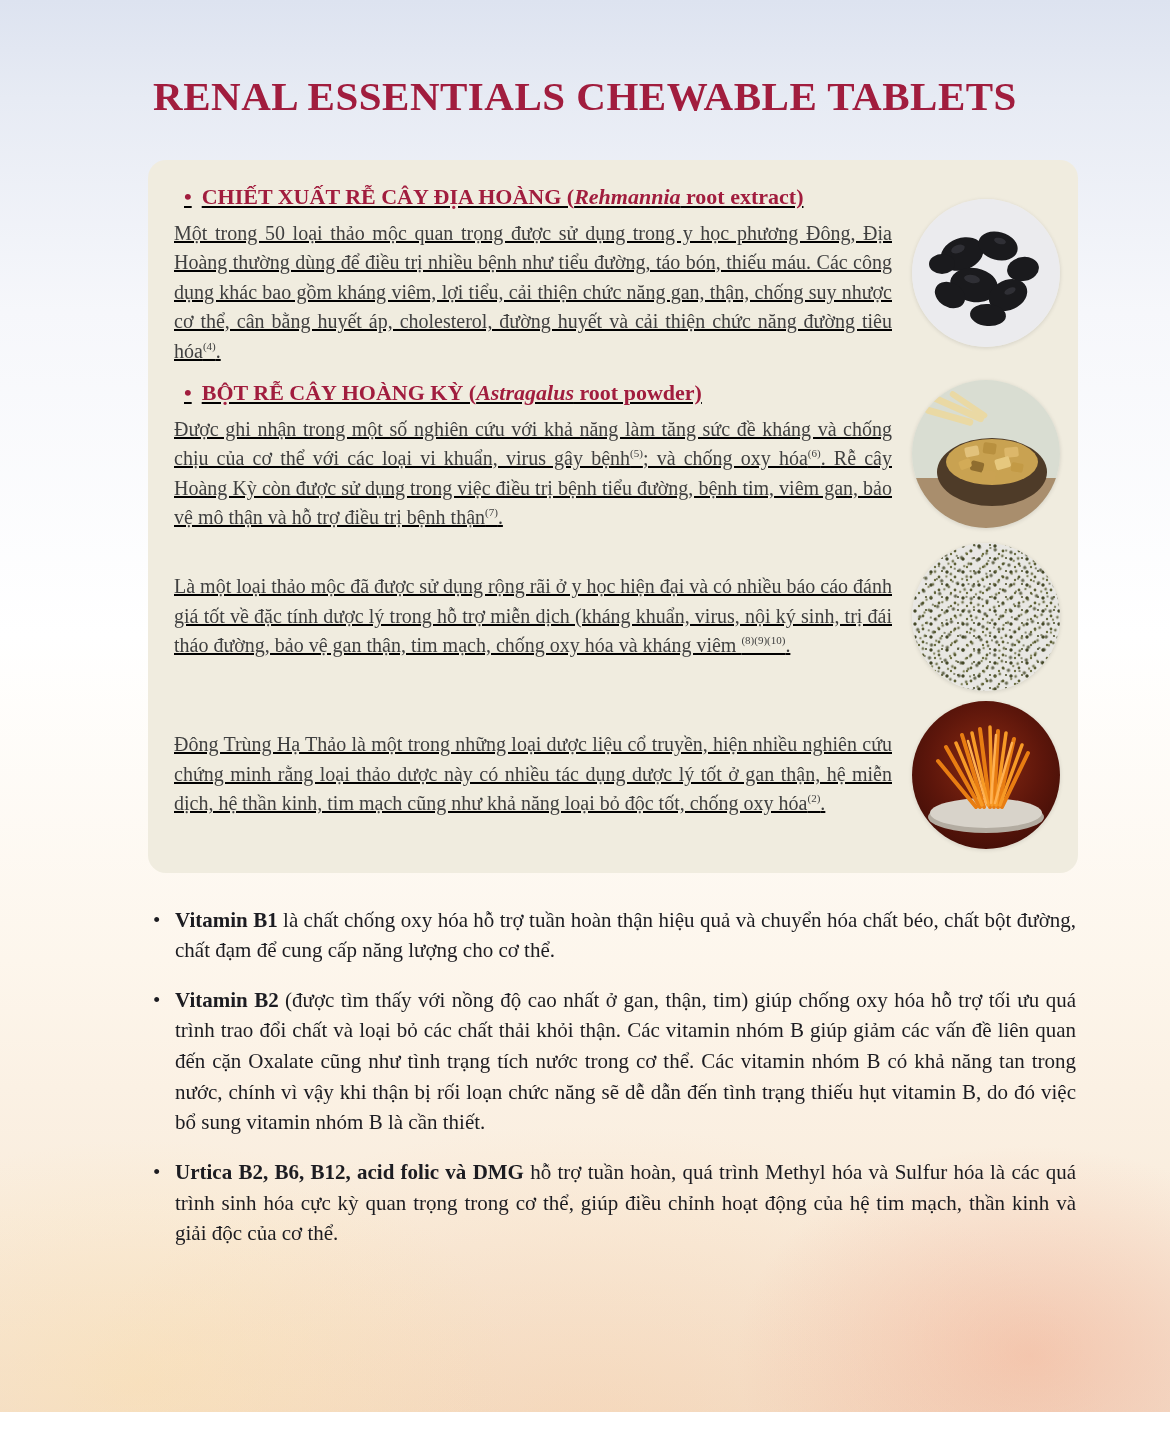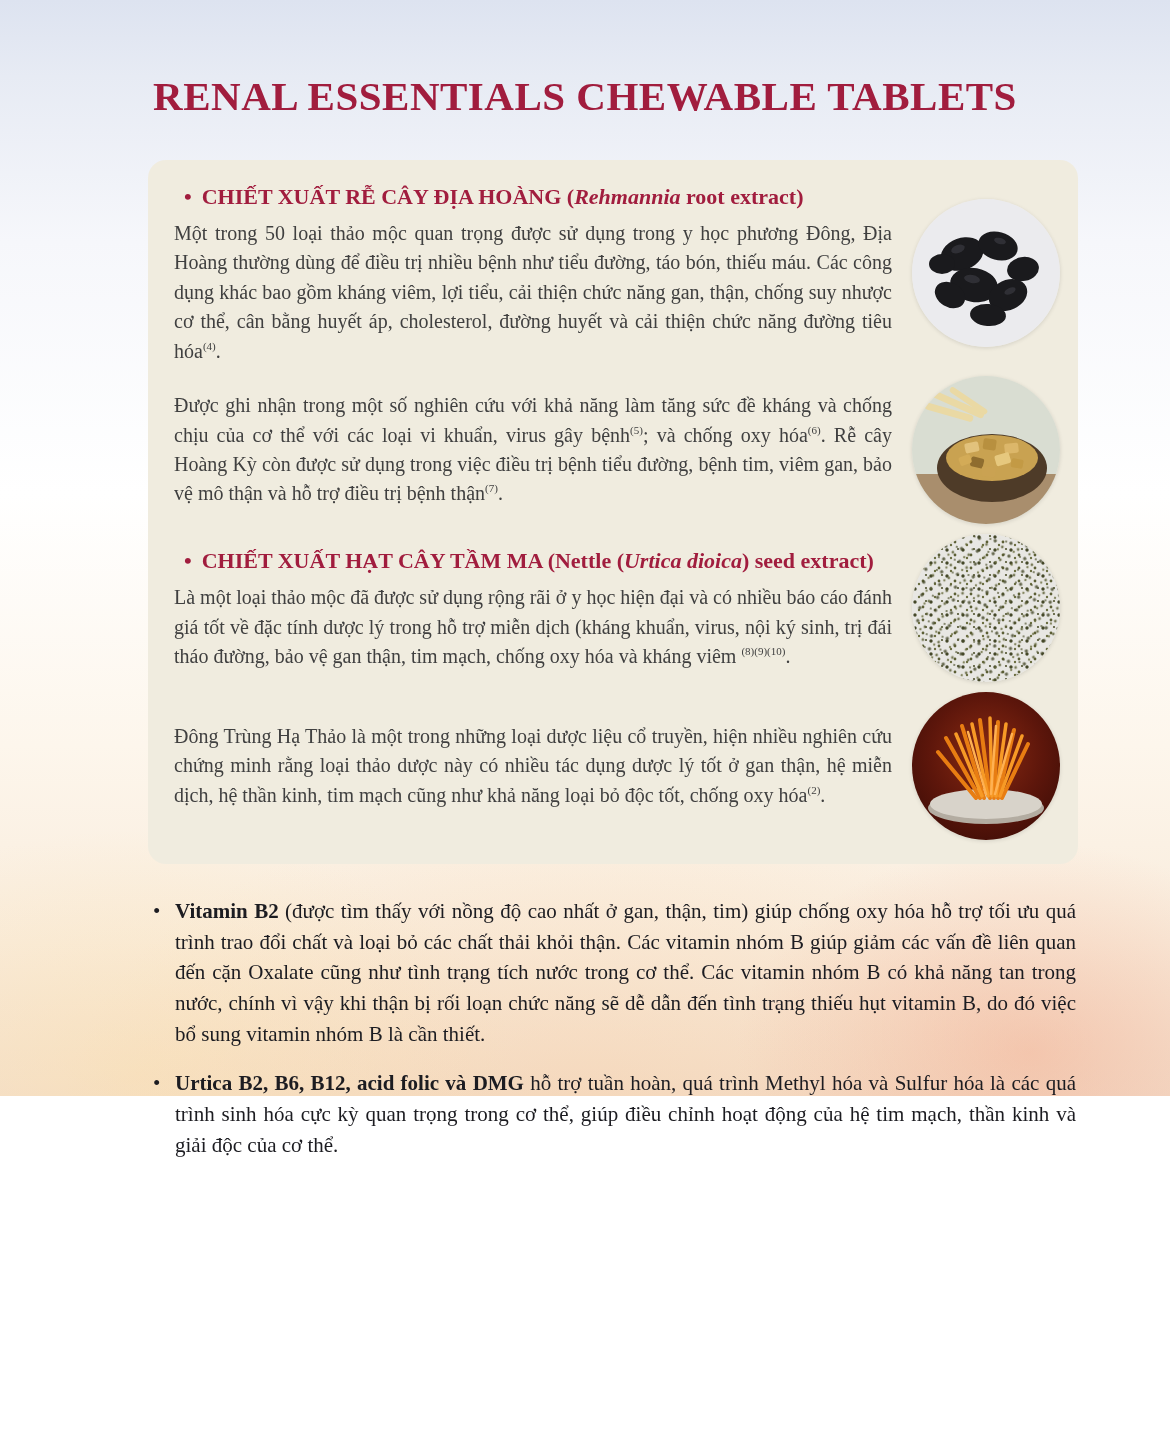--- a/index.html
+++ b/index.html
@@ -1,38 +1,38 @@
 <!DOCTYPE html>
 <html><head>
 <meta charset="utf-8">
 <style>
   html,body { margin:0; padding:0; }
   body {
     width:1170px; height:1432px; overflow:hidden;
     font-family:"Liberation Serif","DejaVu Serif",serif;
   }
   .page {
-    position:relative; width:1170px; height:1096px; box-sizing:border-box;
+    position:relative; width:1170px; height:1412px; box-sizing:border-box;
     background:
       radial-gradient(ellipse 420px 300px at 88% 96%, rgba(242,170,140,0.50), transparent 70%),
       radial-gradient(ellipse 520px 340px at 12% 98%, rgba(252,224,170,0.45), transparent 72%),
       radial-gradient(ellipse 700px 420px at 50% 102%, rgba(248,205,160,0.40), transparent 75%),
       linear-gradient(180deg,#dde3f0 0%,#e7ebf4 7%,#f6f7fb 22%,#ffffff 45%,#fdf6ec 68%,#f9ecdc 86%,#f3dfcd 100%);
   }
   .title {
     margin:0; padding:72px 20px 0 20px; text-align:center;
     font-size:41px; font-weight:700; letter-spacing:0.5px; color:#a11d3e;
   }
   .panel {
     box-sizing:border-box; width:930px; margin:40px 92px 0 148px;
     background:#f0ecdf; border-radius:18px;
     padding:20px 16px 14px 14px;
   }
   .section { display:flex; align-items:center; margin-bottom:10px; }
-  .section-text { flex:1; padding-left:12px; padding-right:6px; min-width:0; }
+  .section-text { flex:1; padding-left:12px; padding-right:6px; min-width:0;text-decoration:underline; }
   .section-header {
     font-size:22px; font-weight:700; color:#a11d3e; margin:4px 0 9px 2px;
   }
   .section-header::before { content:"•"; margin:0 10px 0 8px; }
   .it { font-style:italic; }
   .section-body {
     margin:0; font-size:20px; line-height:1.47; color:#404040; text-align:justify;
   }
   .section-body sup { font-size:11px; line-height:0; }
   .section-photo {
@@ -78,20 +78,21 @@
               <ellipse cx="88" cy="42" rx="6" ry="3" transform="rotate(15 88 42)"></ellipse>
               <ellipse cx="60" cy="80" rx="8" ry="4" transform="rotate(10 60 80)"></ellipse>
               <ellipse cx="98" cy="92" rx="6" ry="3" transform="rotate(-25 98 92)"></ellipse>
             </g>
           </svg>
         </div>
   </div>
 
   <div class="section">
     <div class="section-text">
+      <div class="section-header"><span class="header-parts"><span>BỘT RỄ CÂY HOÀNG KỲ  (</span><span class="it">Astragalus</span><span> root powder)</span></span></div>
       <p class="section-body"><span>Được ghi nhận trong một số nghiên cứu với khả năng làm tăng sức đề kháng và chống chịu của cơ thể với các loại vi khuẩn, virus gây bệnh</span><sup>(5)</sup><span>; và chống oxy hóa</span><sup>(6)</sup><span>. Rễ cây Hoàng Kỳ còn được sử dụng trong việc điều trị bệnh tiểu đường, bệnh tim, viêm gan, bảo vệ mô thận và hỗ trợ điều trị bệnh thận</span><sup>(7)</sup><span>.</span></p>
     </div>
     <div class="section-photo">
           <svg viewBox="0 0 148 148" xmlns="http://www.w3.org/2000/svg">
             <rect width="148" height="148" fill="#d9ddd2"></rect>
             <rect y="98" width="148" height="50" fill="#a98e6d"></rect>
             <g fill="#ead9a4">
               <rect x="14" y="26" width="50" height="7" rx="3.5" transform="rotate(16 14 26)"></rect>
               <rect x="22" y="14" width="56" height="7" rx="3.5" transform="rotate(24 22 14)"></rect>
               <rect x="40" y="10" width="44" height="6" rx="3" transform="rotate(34 40 10)"></rect>
@@ -107,21 +108,20 @@
               <rect x="100" y="82" width="12" height="9" rx="2" fill="#c39a45" transform="rotate(10 100 82)"></rect>
               <rect x="46" y="82" width="12" height="9" rx="2" fill="#d3ab57" transform="rotate(-20 46 82)"></rect>
               <rect x="70" y="90" width="14" height="10" rx="2" fill="#caa252" transform="rotate(6 70 90)"></rect>
             </g>
           </svg>
         </div>
   </div>
 
   <div class="section">
     <div class="section-text">
-      <div class="section-header"><span class="header-parts"><span>CHIẾT XUẤT HẠT CÂY TẦM MA (Nettle (</span><span class="it">Urtica dioica</span><span>) seed extract)</span></span></div>
       <p class="section-body"><span>Là một loại thảo mộc đã được sử dụng rộng rãi ở y học hiện đại và có nhiều báo cáo đánh giá tốt về đặc tính dược lý trong hỗ trợ miễn dịch (kháng khuẩn, virus, nội ký sinh, trị đái tháo đường, bảo vệ gan thận, tim mạch, chống oxy hóa và kháng viêm </span><sup>(8)(9)(10)</sup><span>.</span></p>
     </div>
     <div class="section-photo">
           <svg viewBox="0 0 148 148" xmlns="http://www.w3.org/2000/svg">
             <defs>
               <pattern id="np" width="16" height="13" patternUnits="userSpaceOnUse">
                 <circle cx="3" cy="3" r="1.7" fill="#454829"></circle>
                 <circle cx="11" cy="8" r="1.4" fill="#5c5f35"></circle>
                 <circle cx="7" cy="11" r="1.2" fill="#6a6d3f"></circle>
                 <circle cx="14" cy="2" r="1.1" fill="#50532e"></circle>
@@ -171,19 +171,20 @@
                 <line x1="74" y1="102" x2="56" y2="40"></line>
                 <line x1="79" y1="102" x2="84" y2="34"></line>
                 <line x1="83" y1="102" x2="100" y2="42"></line>
               </g>
             </g>
           </svg>
         </div>
   </div>
 </div>
   <div class="bullets" id="bullets">
+  <div class="bullet-item"><span class="b-bold">Vitamin B1</span><span class="b-rest"> là chất chống oxy hóa hỗ trợ tuần hoàn thận hiệu quả và chuyển hóa chất béo, chất bột đường, chất đạm để cung cấp năng lượng cho cơ thể.</span></div>
 
   <div class="bullet-item"><span class="b-bold">Vitamin B2</span><span class="b-rest"> (được tìm thấy với nồng độ cao nhất ở gan, thận, tim) giúp chống oxy hóa hỗ trợ tối ưu quá trình trao đổi chất và loại bỏ các chất thải khỏi thận. Các vitamin nhóm B giúp giảm các vấn đề liên quan đến cặn Oxalate cũng như tình trạng tích nước trong cơ thể. Các vitamin nhóm B có khả năng tan trong nước, chính vì vậy khi thận bị rối loạn chức năng sẽ dễ dẫn đến tình trạng thiếu hụt vitamin B, do đó việc bổ sung vitamin nhóm B là cần thiết.</span></div>
 
   <div class="bullet-item"><span class="b-bold">Urtica B2, B6, B12, acid folic và DMG</span><span class="b-rest">  hỗ trợ tuần hoàn, quá trình Methyl hóa và Sulfur hóa là các quá trình sinh hóa cực kỳ quan trọng trong cơ thể, giúp điều chỉnh hoạt động của hệ tim mạch, thần kinh và giải độc của cơ thể.</span></div>
 
 </div>
 </div>
 
 </body></html>

